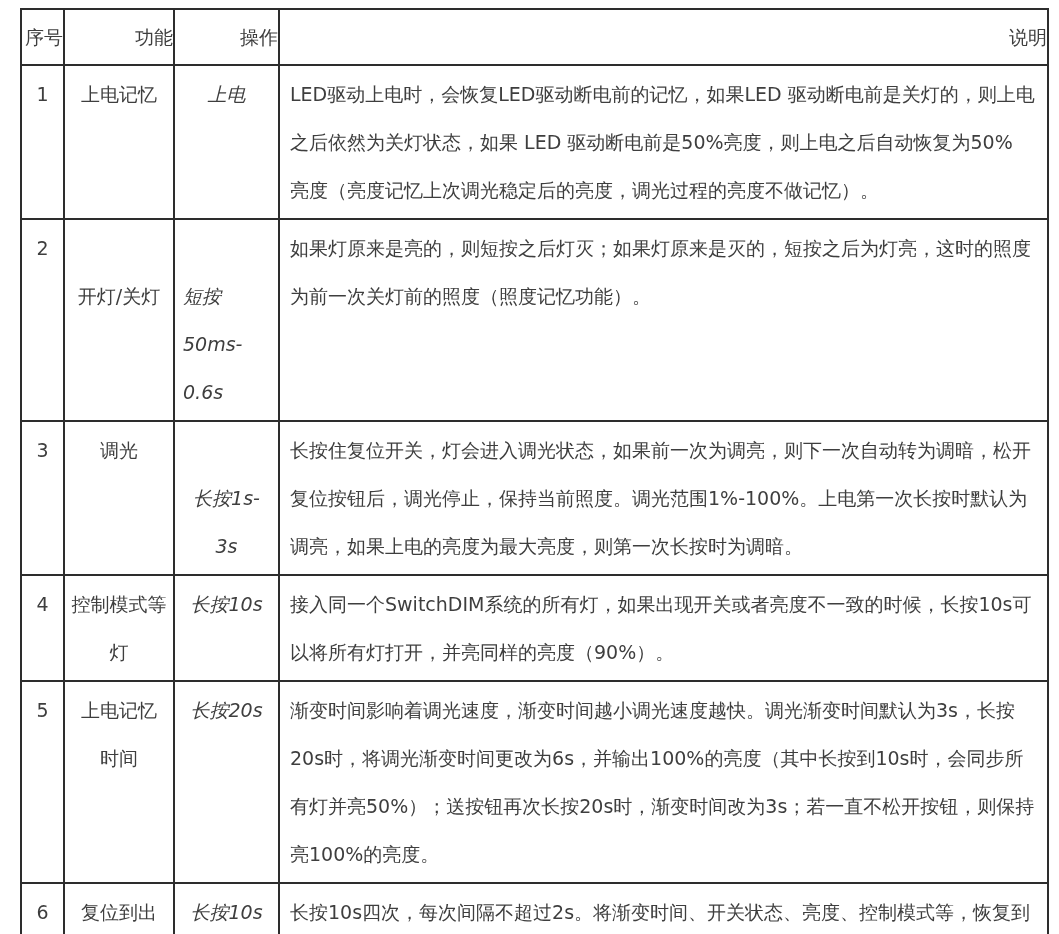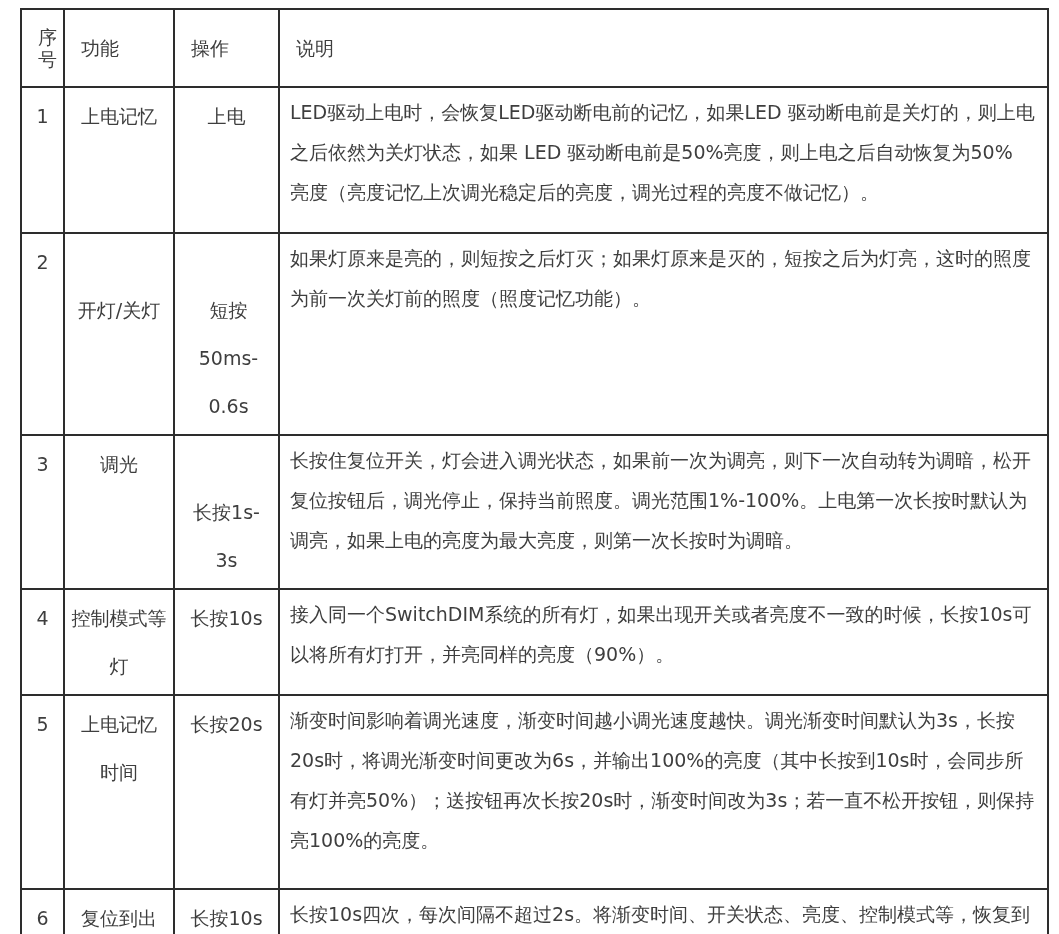--- a/index.html
+++ b/index.html
@@ -29,24 +29,24 @@
     border: 2px solid #2d2d2d;
     color: #3e3e3e;
     font-size: 19px;
     font-weight: normal;
     vertical-align: top;
     overflow: hidden;
     box-sizing: border-box;
   }
   .spec th {
     height: 56px;
-    text-align: left;
+    text-align: right;
     vertical-align: middle;
     line-height: 22px;
-    padding: 16px;
+    padding: 0;
   }
   
   tr.r1 { height: 146px; }
   tr.r2 { height: 192px; }
   tr.r3 { height: 147px; }
   tr.r4 { height: 98px;  }
   tr.r5 { height: 194px; }
   tr.r6 { height: 96px;  }
 
   td.c-no {
@@ -59,30 +59,31 @@
     line-height: 48px;
     white-space: pre-line;
     padding: 4px 4px;
     margin-top: 24px;
   }
   td.c-op {
     text-align: center;
     line-height: 48px;
     white-space: pre-line;
     padding: 4px 4px;
+    font-style: italic;
   }
   td.c-desc {
     text-align: left;
-    line-height: 40px;
+    line-height: 48px;
     padding: 4px 12px 4px 10px;
   }
   
   td.shift1 { padding-top: 52px; }
   
-  td.op-left { text-align: center; padding-left: 8px; }
+  td.op-left { text-align: left; padding-left: 8px; }
 </style>
 </head>
 <body>
 
 <div id="page">
   <table class="spec">
     <colgroup>
       <col style="width:43px">
       <col style="width:110px">
       <col style="width:105px">

